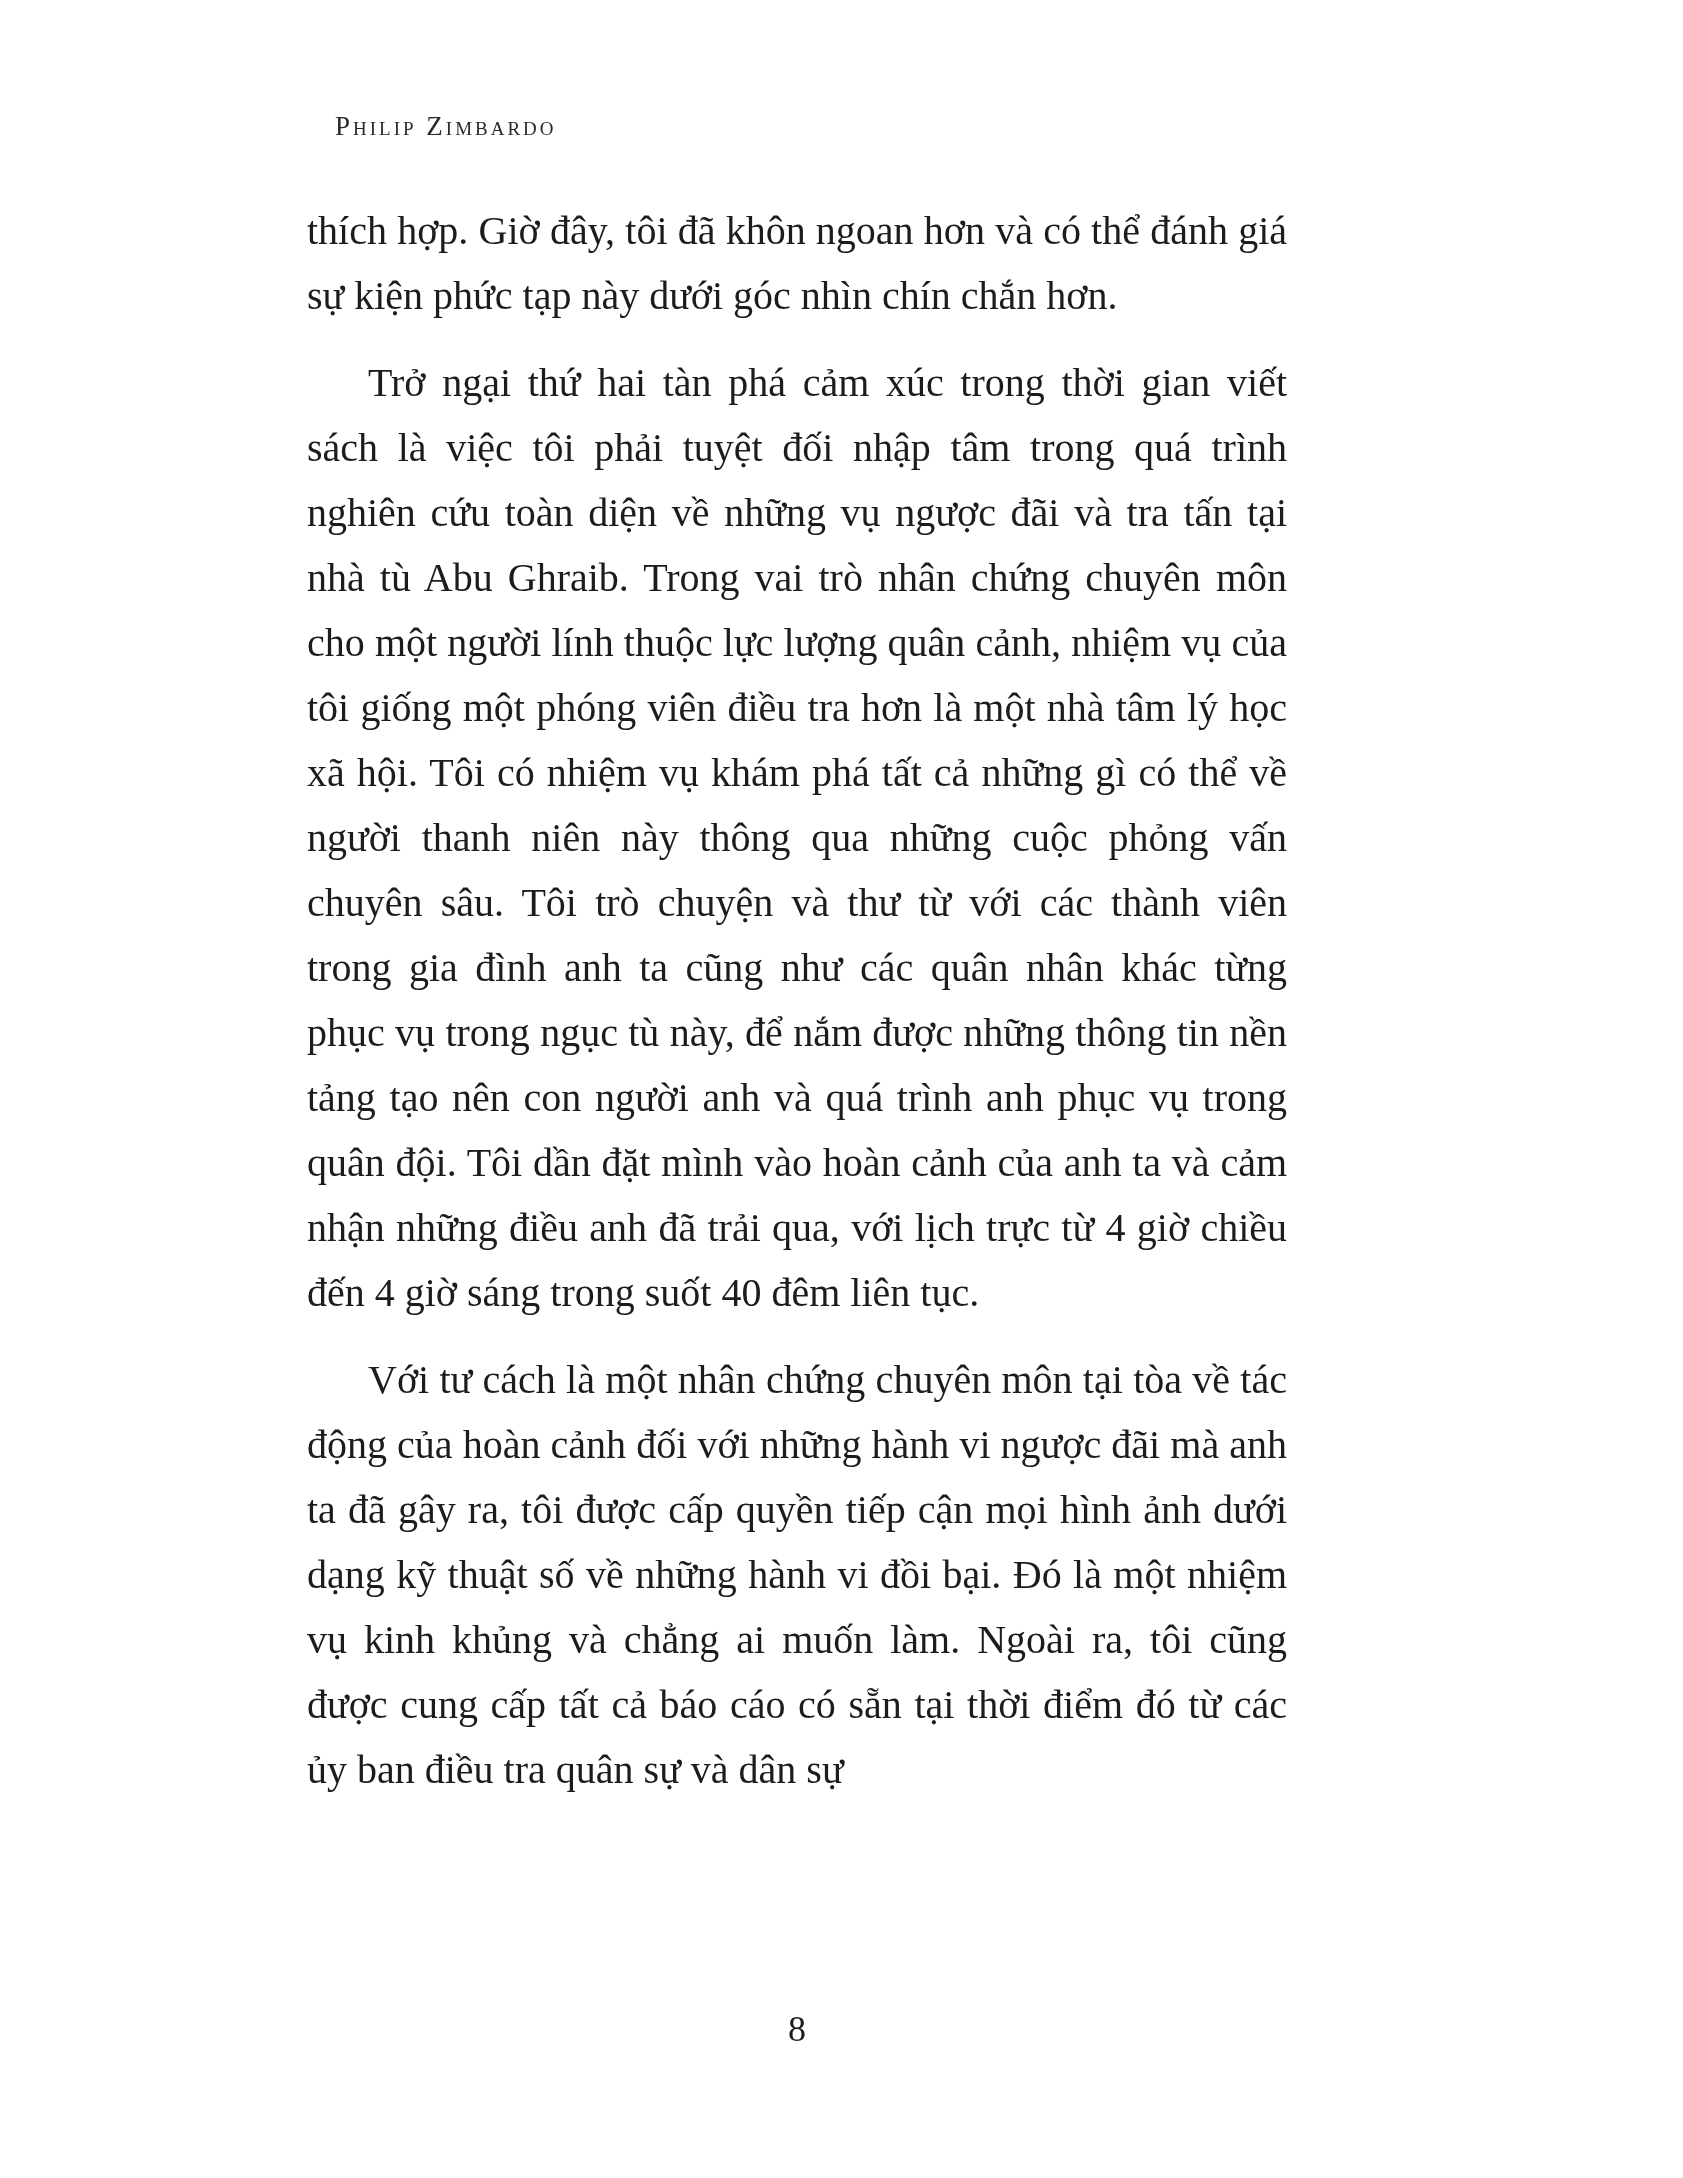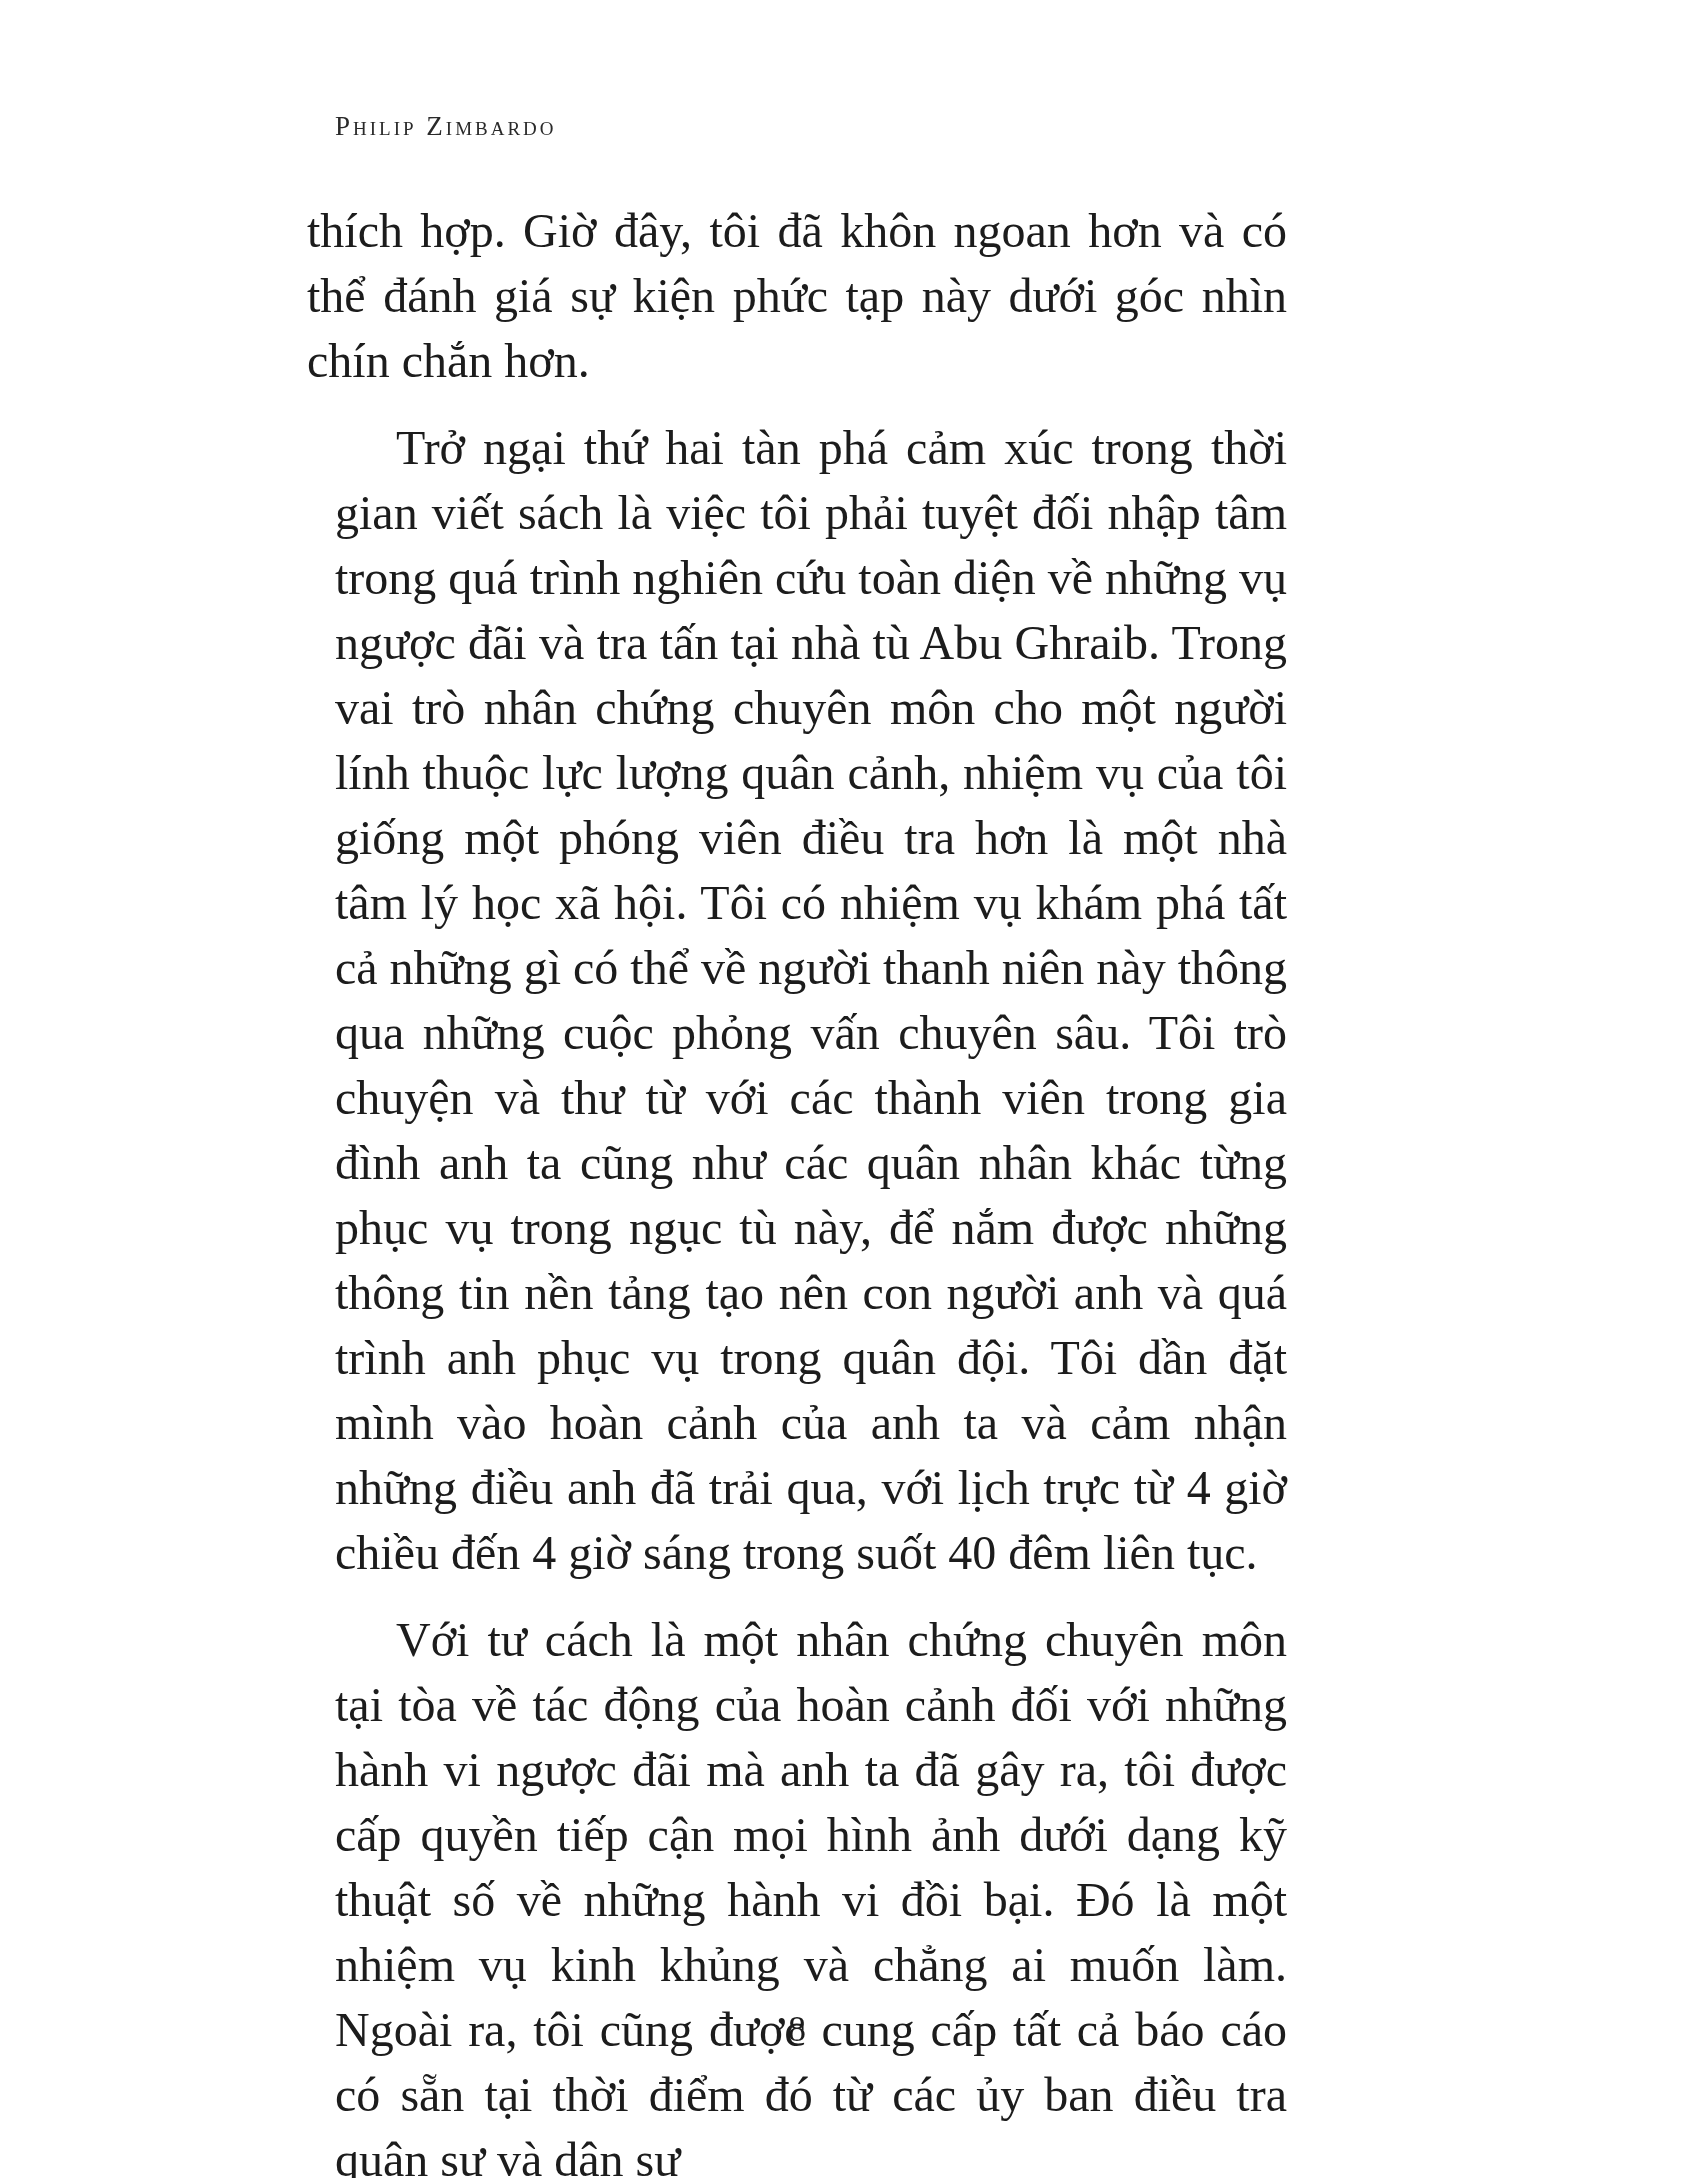--- a/index.html
+++ b/index.html
@@ -29,33 +29,32 @@
   }
 
   .text-block {
     position: absolute;
     left: 307px;
     top: 198px;
     width: 980px;
   }
 
   .text-block p {
-    font-size: 48px;
+    font-size: 40px;
     line-height: 65px;
     text-align: justify;
     color: #1c1c1c;
   }
 
   .text-block p + p {
     margin-top: 22px;
   }
 
   .text-block p.indented {
     text-indent: 61px;
-    margin-left: 28px;
   }
 
   .page-number {
     position: absolute;
     left: 307px;
     top: 2008px;
     width: 980px;
     text-align: center;
     font-size: 36px;
     color: #1c1c1c;

